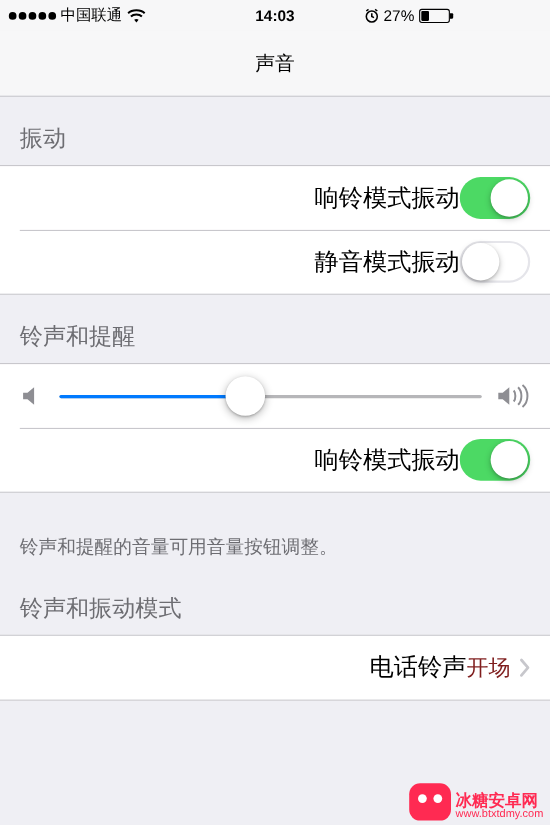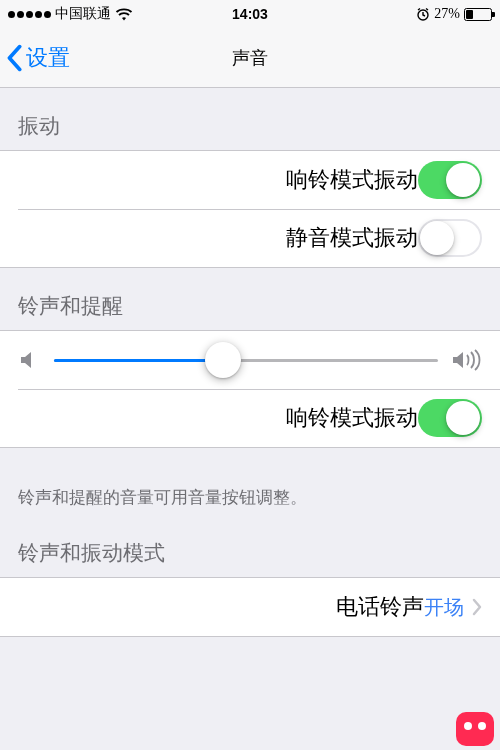--- a/index.html
+++ b/index.html
@@ -16,21 +16,21 @@
       background: #f7f7f8;
       display: flex;
       align-items: center;
       padding: 0 8px;
       font-size: 14px;
       font-weight: 500;
       color: #000;
     }
     .status-left { display: flex; align-items: center; gap: 4px; flex: 1; }
     .status-center { flex: 1; text-align: center; font-weight: 600; }
-    .status-right { flex: 1; display: flex; justify-content: flex-end; align-items: center; gap: 4px; font-family: Liberation Serif, serif; }
+    .status-right { flex: 1; display: flex; justify-content: flex-start; align-items: center; gap: 4px; }
     .signal-dots { display: flex; gap: 2px; }
     .signal-dots span {
       width: 7px; height: 7px; border-radius: 50%; background: #000;
     }
     .battery {
       width: 28px; height: 13px;
       border: 1.5px solid #000; border-radius: 2.5px;
       position: relative;
       display: inline-block;
     }
@@ -96,21 +96,21 @@
       position: relative;
     }
     .cell + .cell::before {
       content: '';
       position: absolute;
       left: 18px; right: 0; top: 0;
       height: 1px;
       background: #c8c7cc;
     }
     .cell-label { flex: 1; text-align: right; }
-    .cell-value { color: #3b82f6; font-size: 20px; margin-right: 8px; }
+    .cell-value { color: #7f1d1d; font-size: 20px; margin-right: 8px; }
     .chevron-right {
       width: 10px; height: 18px;
     }
     .toggle {
       width: 64px; height: 38px;
       border-radius: 19px;
       position: relative;
       cursor: pointer;
     }
     .toggle.on { background: #4cd964; }
@@ -209,26 +209,20 @@
       <path d="M2 3 L4 1.5 M12 3 L10 1.5" stroke="#000" stroke-width="1.4"></path>
     </svg>
     <span>27%</span>
     <span class="battery">
       <span class="battery-fill"></span>
     </span>
   </div>
 </div>
 
 <div class="nav-bar">
-  <div class="back-btn">
-    <svg class="back-chevron" viewBox="0 0 14 24">
-      <polyline points="12,2 3,12 12,22" stroke="#007aff" stroke-width="3.2" fill="none" stroke-linecap="round" stroke-linejoin="round"></polyline>
-    </svg>
-    <span>设置</span>
-  </div>
   <div class="nav-title">声音</div>
 </div>
 
 <div class="section-header">振动</div>
 <div class="cell-group">
   <div class="cell">
     <span class="cell-label">响铃模式振动</span>
     <div class="toggle on">
         <div class="knob"></div>
       </div>
@@ -273,13 +267,17 @@
     <span class="cell-label">电话铃声</span>
     <span class="cell-value">开场</span>
     <svg class="chevron-right" viewBox="0 0 10 18">
       <polyline points="2,2 8,9 2,16" stroke="#c7c7cc" stroke-width="2.5" fill="none" stroke-linecap="round" stroke-linejoin="round"></polyline>
     </svg>
   </div>
 </div>
 
 <div class="watermark">
   <div class="wm-logo"></div>
+  <div class="wm-text">
+    <span>冰糖安卓网</span>
+    <span class="sub">www.btxtdmy.com</span>
+  </div>
 </div>
 
 </body></html>

